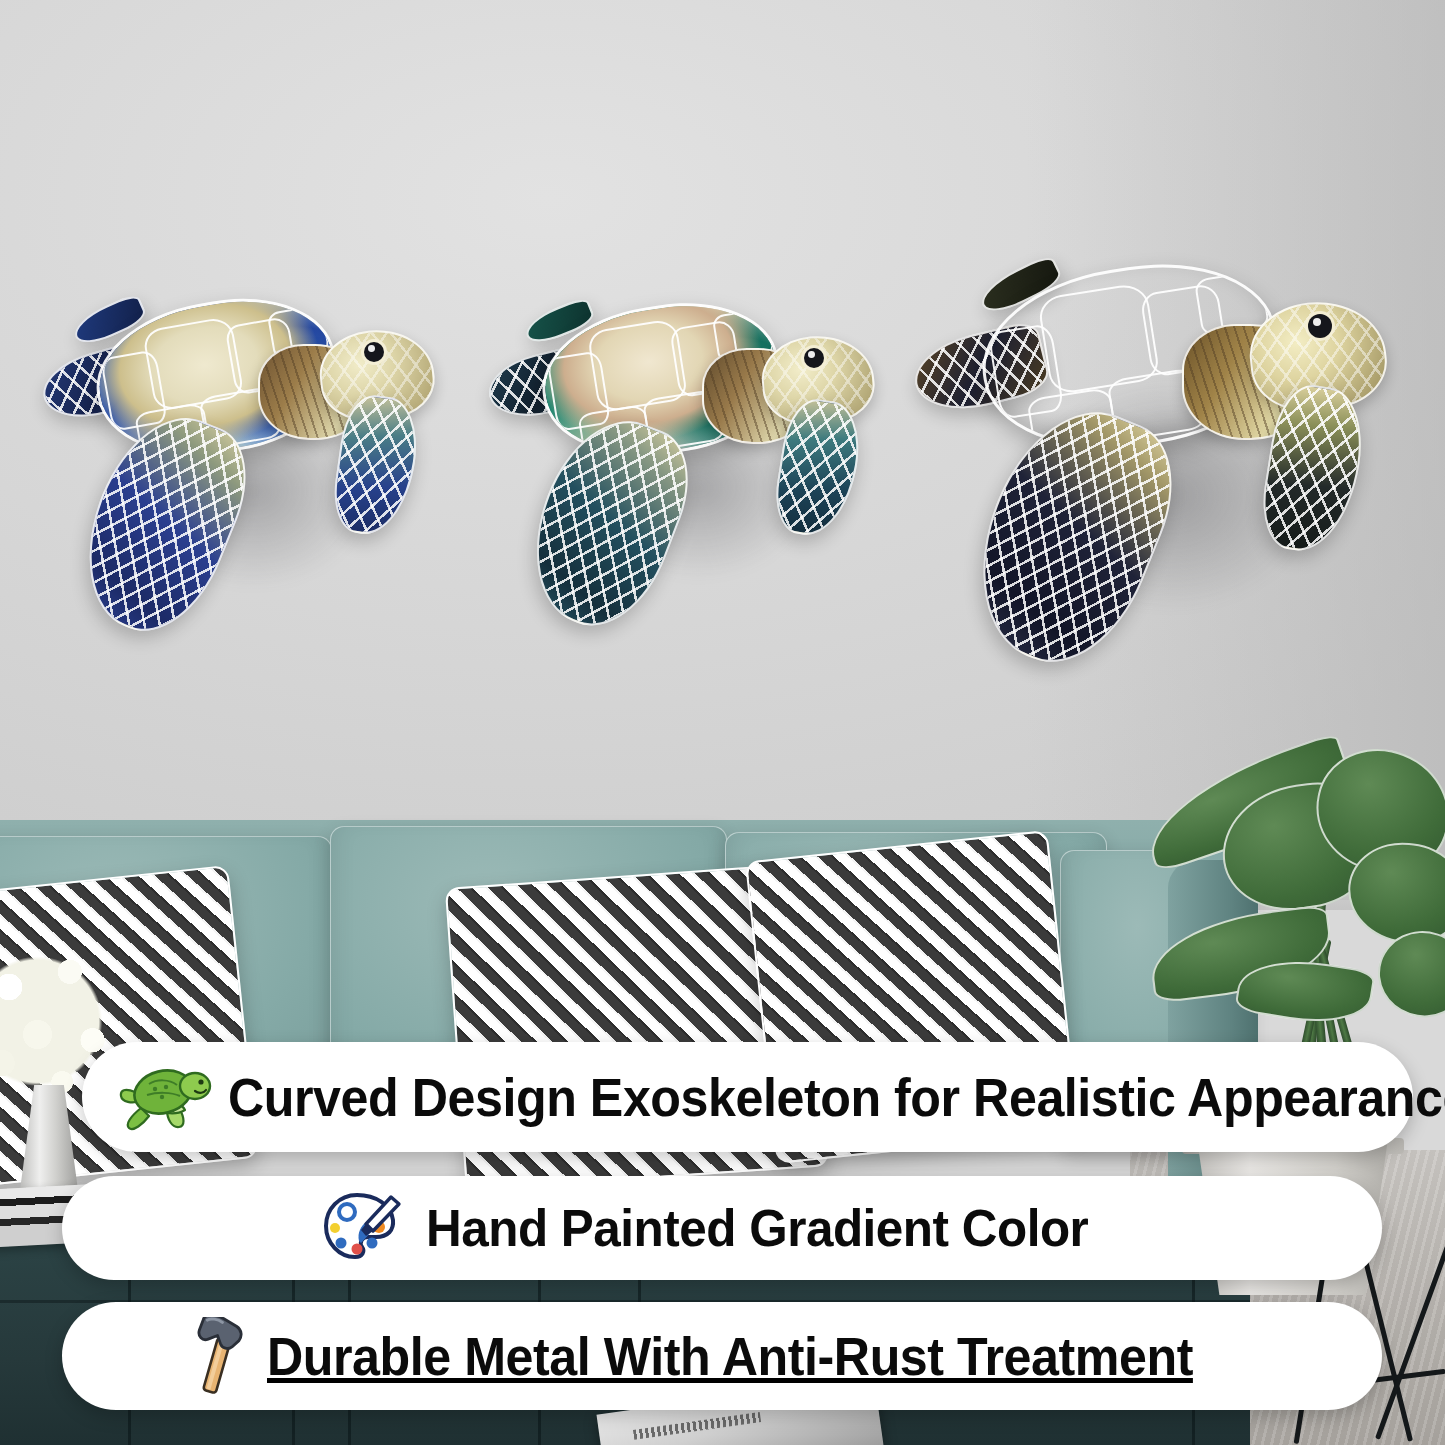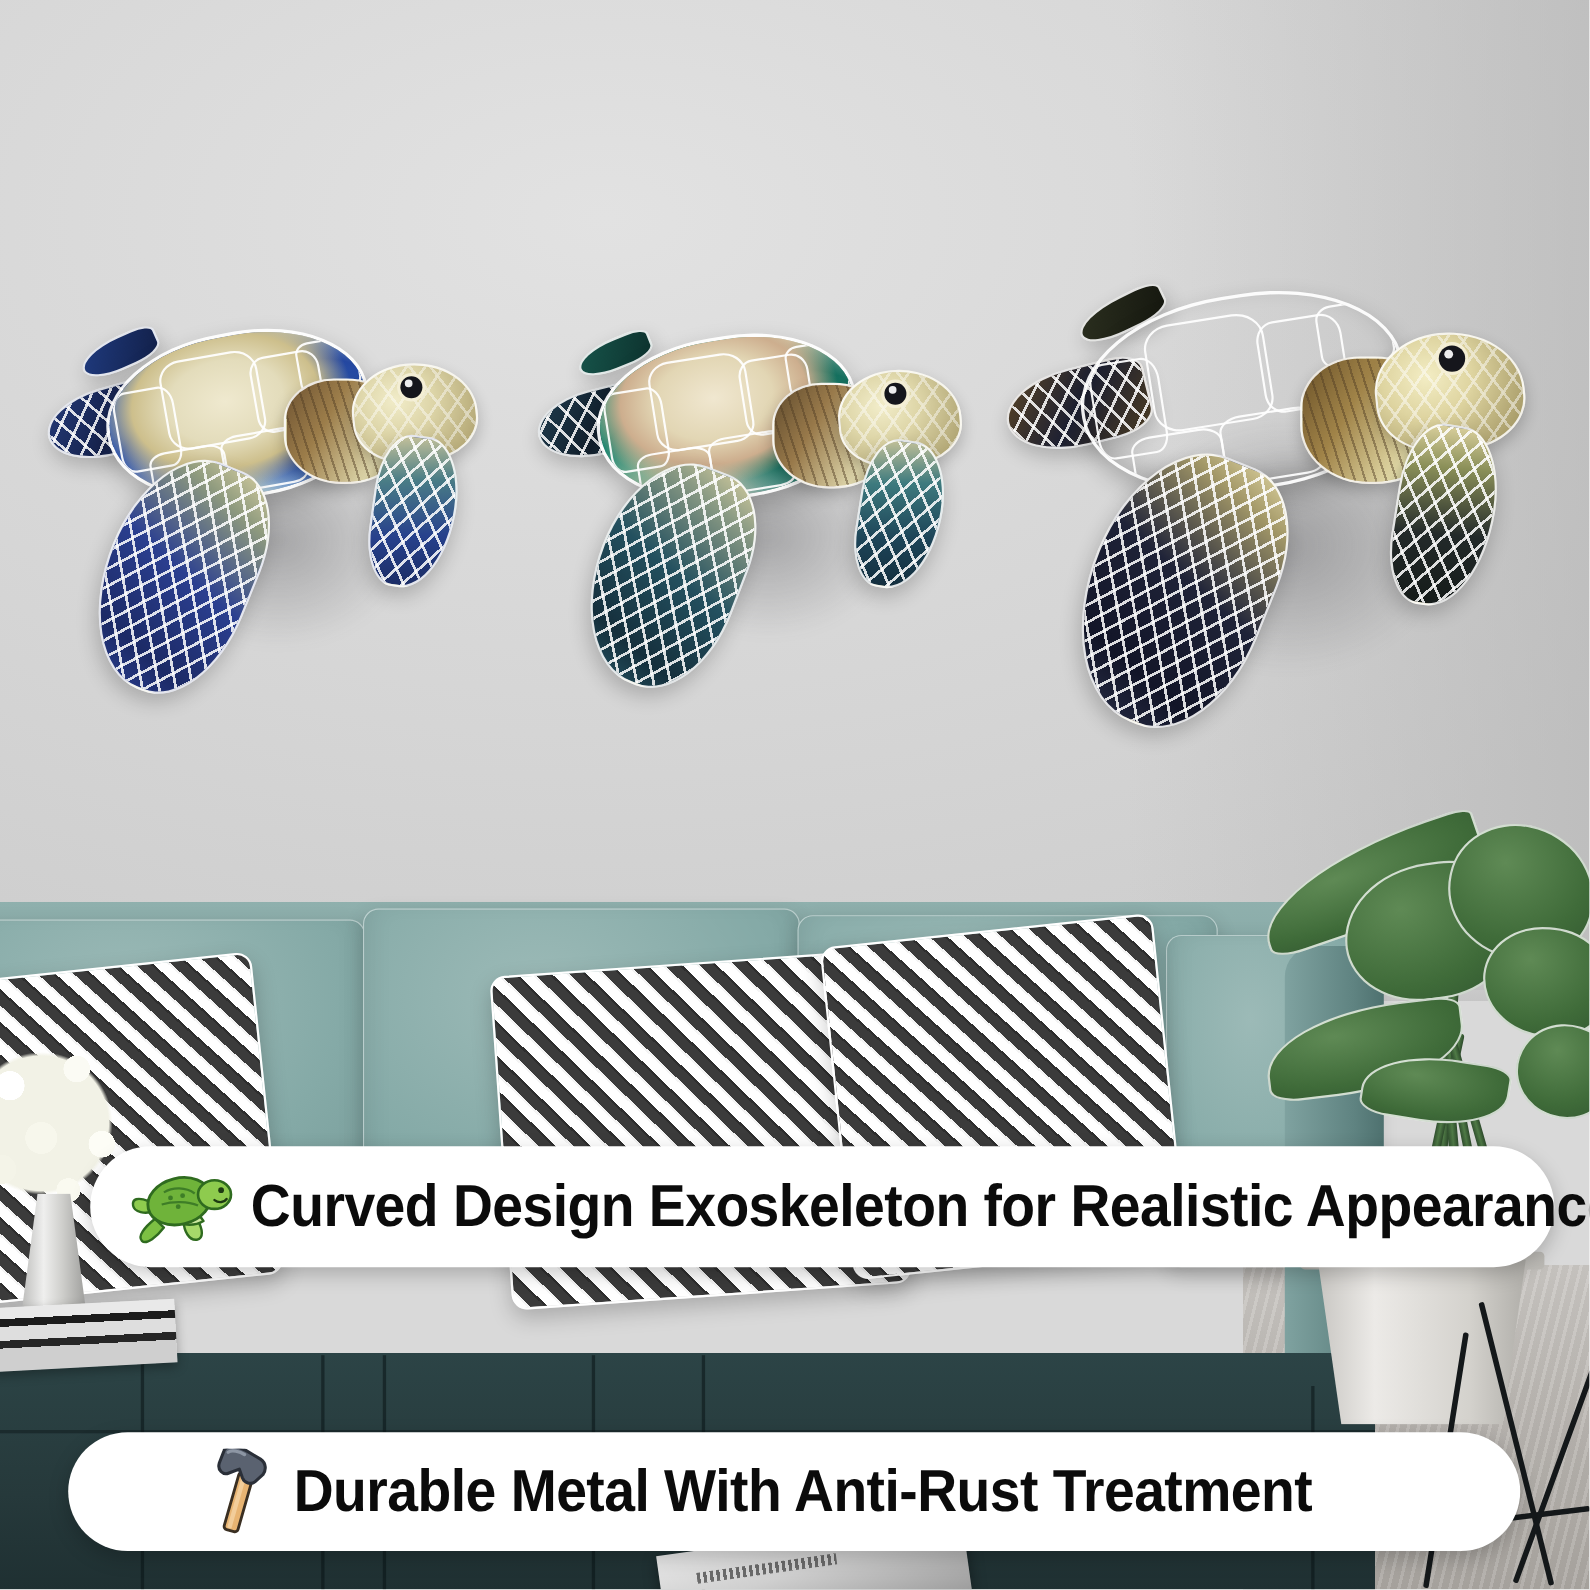--- a/index.html
+++ b/index.html
@@ -209,21 +209,21 @@
     transform-origin:left center;
   }
   #banner-1{left:82px;top:1042px;width:1295px;height:110px;padding:0 0 0 36px;}
   #banner-1 .banner-icon{width:96px;height:72px;}
   #banner-1 .banner-text{font-size:54px;margin-left:14px;}
 
   #banner-2{left:62px;top:1176px;width:1320px;height:104px;justify-content:center;}
   #banner-2 .banner-icon{width:84px;height:74px;}
   #banner-2 .banner-text{font-size:52px;margin-left:22px;transform:scaleX(.95);}
 
-  #banner-3{left:62px;top:1302px;width:1320px;height:108px;justify-content:center;}
+  #banner-3{left:62px;top:1302px;width:1320px;height:108px;justify-content:center;text-decoration:underline;}
   #banner-3 .banner-icon{width:78px;height:78px;}
   #banner-3 .banner-text{font-size:54px;margin-left:8px;transform:scaleX(.93);}
 
   .ico-svg{display:block;}
 </style>
 </head>
 <body>
 
 <div class="canvas">
 
@@ -447,20 +447,37 @@
         <circle cx="43" cy="35" r="2.2" fill="#3e7d27"></circle>
 
         <ellipse cx="76" cy="24" rx="15" ry="13" fill="#8ecb4e" stroke="#2f6b1f" stroke-width="2.4"></ellipse>
         <circle cx="82" cy="20" r="2.6" fill="#1d3a12"></circle>
         <path d="M76 29 C80 32 85 31 87 28" fill="none" stroke="#1d3a12" stroke-width="2.2" stroke-linecap="round"></path>
       </svg>
     </span>
     <span class="banner-text">Curved Design Exoskeleton for Realistic Appearance</span>
   </div>
 
+  <div class="banner" id="banner-2">
+    <span class="banner-icon">
+      <svg class="ico-svg" width="82" height="74" viewBox="0 0 82 74" aria-hidden="true">
+        <path d="M36 4 C18 4 5 18 5 35 C5 52 18 66 34 66 C42 66 44 60 41 56 C38 51 41 46 47 46 L55 46 C67 46 73 39 72 29 C70 14 55 4 36 4 Z" fill="#ffffff" stroke="#1a2b5c" stroke-width="4" stroke-linejoin="round"></path>
+        <circle cx="26" cy="21" r="8" fill="none" stroke="#2f6bbf" stroke-width="4"></circle>
+        <circle cx="14" cy="37" r="5" fill="#f3cf2e"></circle>
+        <circle cx="20" cy="52" r="5.5" fill="#2f6bbf"></circle>
+        <circle cx="36" cy="58" r="5.5" fill="#e0504a"></circle>
+        <circle cx="51" cy="52" r="5.5" fill="#2f6bbf"></circle>
+        <circle cx="58" cy="36" r="6" fill="#ef8b22"></circle>
+        <path d="M38 50 C36 42 40 34 46 31 L52 38 C48 43 44 48 40 52 Z" fill="#2f6bbf"></path>
+        <path d="M45 33 L70 6 L78 13 L52 40 Z" fill="#ffffff" stroke="#1a2b5c" stroke-width="3.4" stroke-linejoin="round"></path>
+        <path d="M45 33 L52 40 L45 45 L40 39 Z" fill="#1a2b5c"></path>
+      </svg>
+    </span>
+    <span class="banner-text">Hand Painted Gradient Color</span>
+  </div>
 
   <div class="banner" id="banner-3">
     <span class="banner-icon">
       <svg class="ico-svg" width="76" height="78" viewBox="0 0 76 78" aria-hidden="true">
         <g transform="rotate(16 38 39)">
 
           <rect x="31" y="22" width="13" height="54" rx="3" fill="#e8b472" stroke="#3a2f22" stroke-width="2.6"></rect>
           <rect x="34" y="24" width="4" height="50" fill="#f6d7ab" opacity=".7"></rect>
 
           <path d="M12 8 C12 2 22 0 31 2 L46 6 C52 8 54 14 52 19 L47 27 C44 31 38 31 35 27 L30 20 L22 26 C17 30 11 26 11 20 Z" fill="#5a6270" stroke="#2a2f38" stroke-width="2.8" stroke-linejoin="round"></path>

